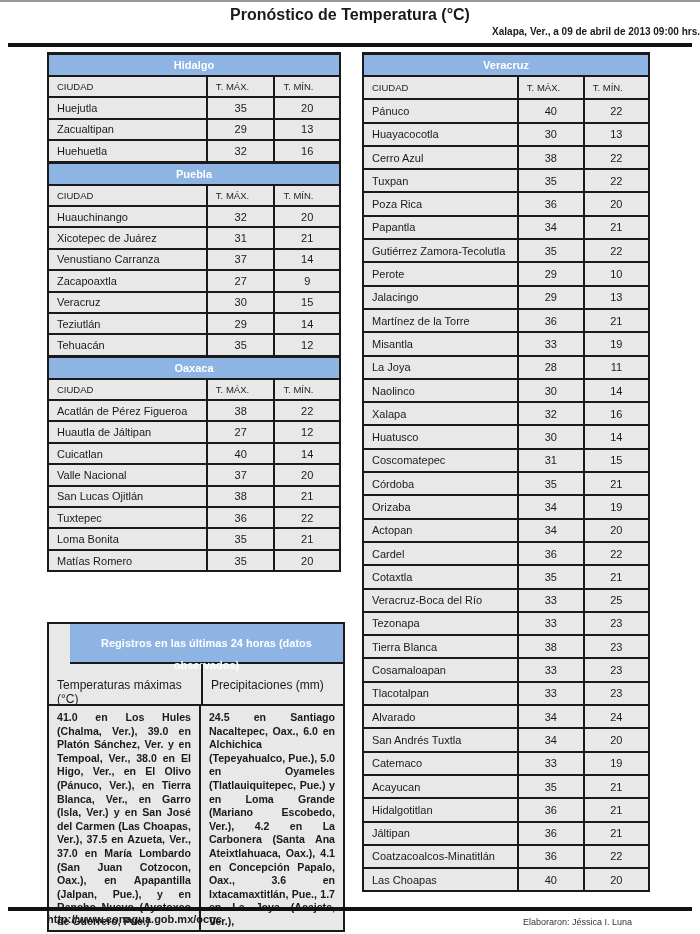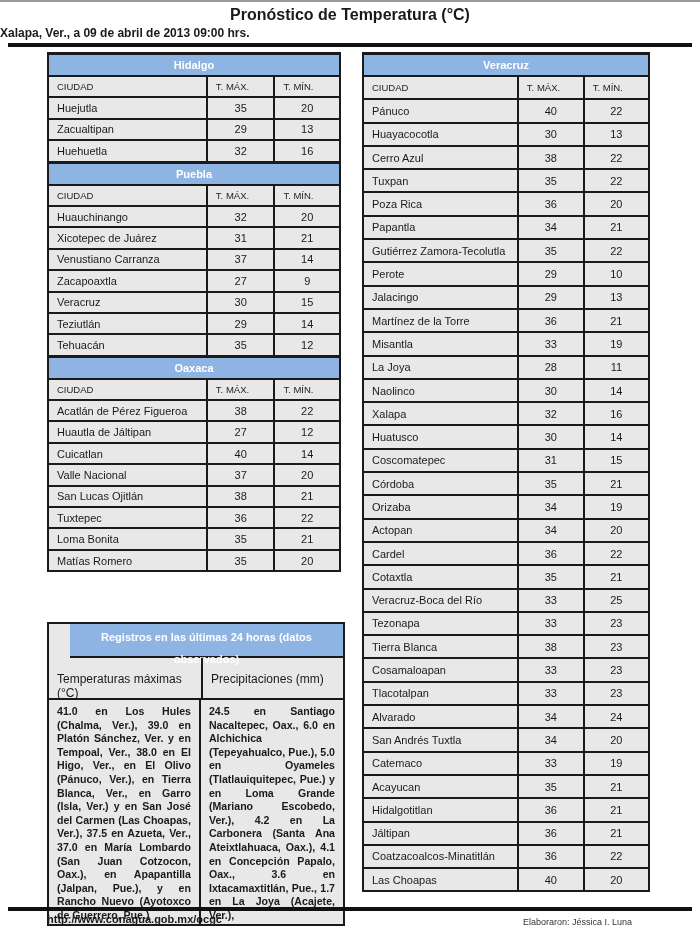--- a/index.html
+++ b/index.html
@@ -1,22 +1,22 @@
 <!DOCTYPE html>
 <html><head>
 <meta charset="utf-8">
 <style>
   html, body { margin:0; padding:0; background:#fff; }
   body { width:700px; height:934px; position:relative; overflow:hidden;
          font-family:"Liberation Sans", "DejaVu Sans", sans-serif; color:#1a1a1a; }
   .topline { position:absolute; left:0; top:0; width:700px; height:2px; background:#9a9a9a; }
   .title { position:absolute; left:0; top:6px; width:700px; text-align:center;
            font-size:16px; font-weight:bold; }
-  .subtitle { position:absolute; left:0; top:26px; width:700px; text-align:left;
-              font-size:12px; font-weight:bold; }
+  .subtitle { position:absolute; left:0; top:26px; width:700px; text-align:right;
+              font-size:10px; font-weight:bold; }
   .rule { position:absolute; left:8px; width:684px; height:4px; background:#111; }
   .rule.top { top:43px; }
   .rule.bottom { top:907px; }
   .footer-url { position:absolute; left:47px; top:913px; font-size:11px; font-weight:bold; }
   .footer-author { position:absolute; right:68px; top:917px; font-size:9px; color:#333; }
 
   table.t { position:absolute; border-collapse:collapse; background:#e8e8e8; font-size:11px; }
   table.t td, table.t th { border:2px solid #1a1a1a; padding:0 8px; height:19.4px; }
   table.t th.region { background:#8db4e2; color:#fff; font-weight:bold; text-align:center; height:20px;
                       border-top:3px solid #1a1a1a; }
@@ -25,21 +25,21 @@
   #left { left:47px; top:52px; width:294px; }
   #right { left:362px; top:52px; width:288px; }
   #left col.c1 { width:160px; } #left col.c2 { width:68px; } #left col.c3 { width:66px; }
   #right col.c1 { width:170px; } #right col.c2 { width:72px; } #right col.c3 { width:72px; }
   #right td { height:21.3px; }
   #right th.region { height:20px; }
 
   .obs { position:absolute; left:47px; top:622px; width:294px; border:2px solid #1a1a1a;
          border-collapse:collapse; background:#e8e8e8; font-size:11px; }
   .obs-head { background:#8db4e2; color:#fff; font-weight:bold; text-align:center;
-              font-size:11px; height:30px; line-height:22px; border-bottom:2px solid #1a1a1a; padding-top:2px;margin-left:21px;}
+              font-size:11px; height:30px; line-height:22px; border-bottom:2px solid #1a1a1a; padding-top:8px;margin-left:21px;}
   .obs-cols { display:flex; border-bottom:2px solid #1a1a1a; }
   .obs-cols div { font-size:12px; padding:14px 8px; height:12px; }
   .obs-cols .c1 { width:136px; border-right:2px solid #1a1a1a; }
   .obs-body { display:flex; }
   .obs-body div { font-size:10.6px; font-weight:bold; line-height:13.6px; text-align:justify;
                   padding:5px 8px 4px 8px; height:215px; }
   .obs-body .c1 { width:136px; border-right:2px solid #1a1a1a; }
   .obs-body .c2 { width:128px; }
 </style>
 </head>

